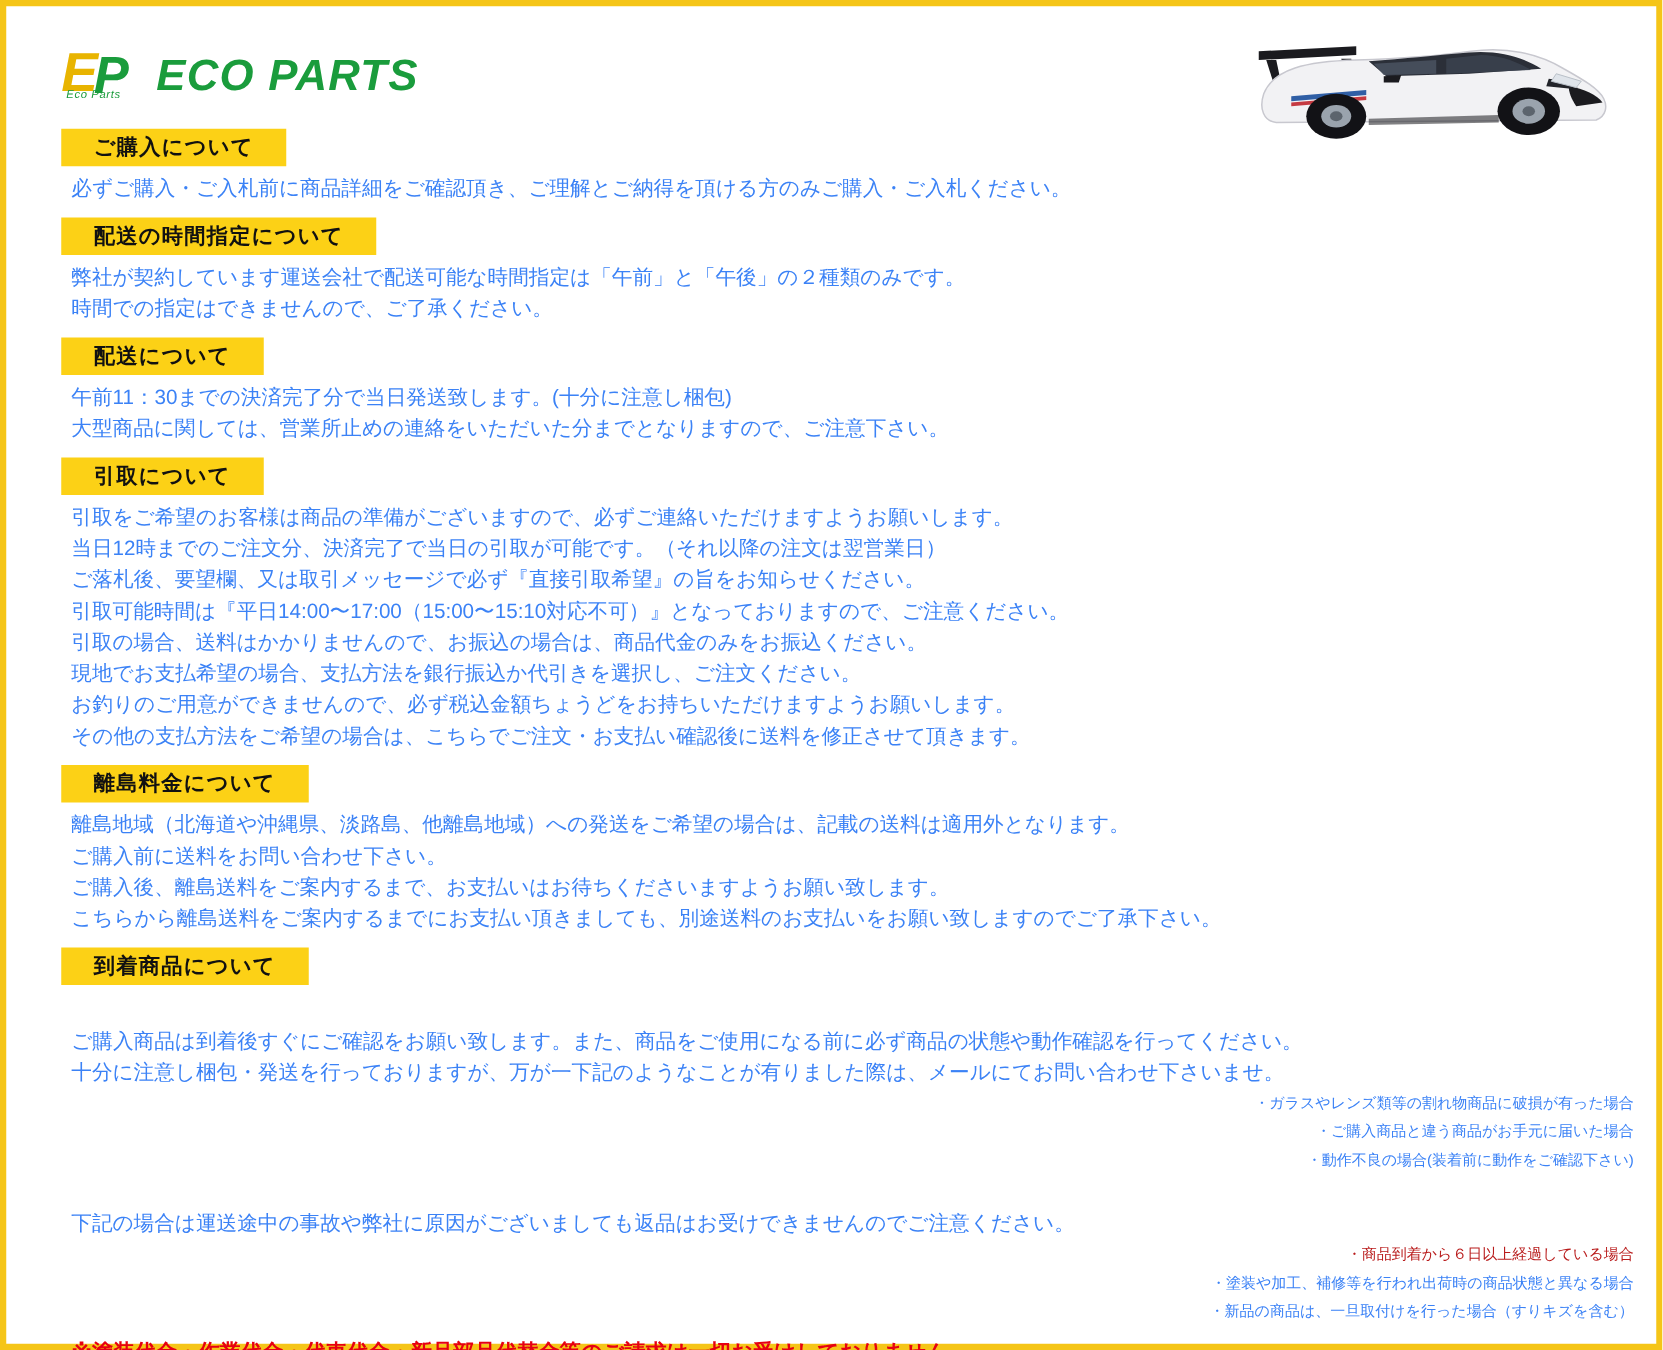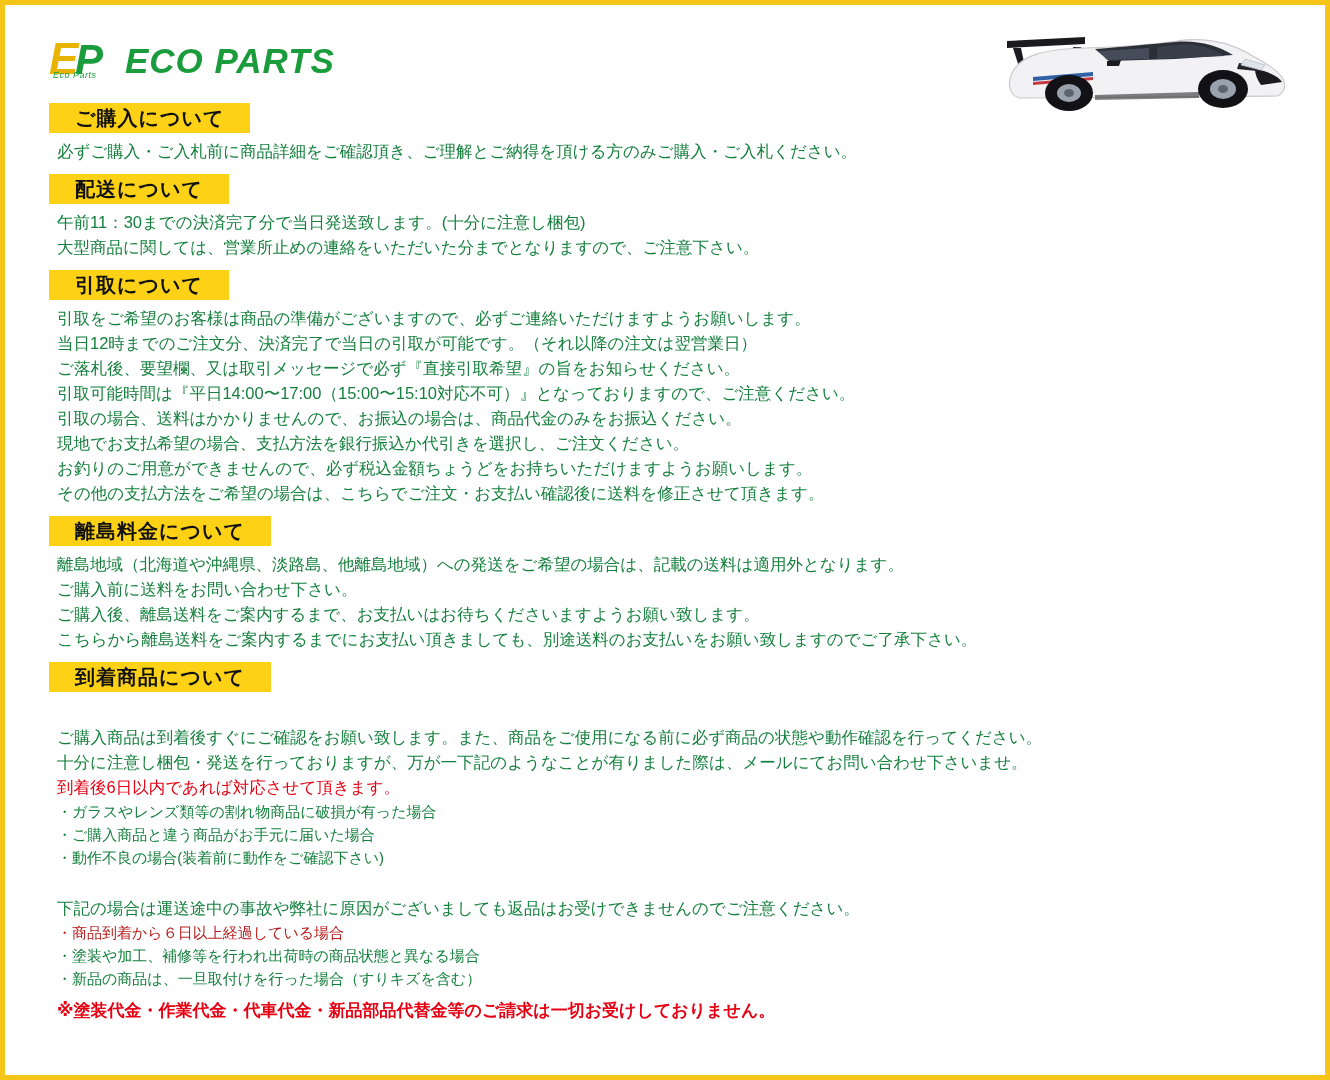--- a/index.html
+++ b/index.html
@@ -93,45 +93,46 @@
     top: 4px;
     width: 290px;
     height: 96px;
   }
 
   
   .heading {
     display: inline-block;
     background: #fcd116;
     color: #111111;
-    font-size: 20px;
+    font-size: 17px;
     font-weight: bold;
     padding: 5px 26px 5px 26px;
     margin: 0 0 6px 26px;
     letter-spacing: 1px;
     line-height: 20px;
   }
   .block {
     margin: 0 0 10px 0;
   }
   .lines {
     margin: 0 0 0 34px;
   }
   .line {
     font-size: 16.5px;
-    color: #15803d;
+    color: #3b82f6;
     line-height: 25px;
     white-space: nowrap;
   }
   .line.red {
     color: #e60012;
   }
   .line.bullet {
-    font-size: 15px;
+    font-size: 12px;
     line-height: 23px;
+    text-align: right;
   }
   .line.bullet.red {
     color: #b91c1c;
   }
   .line.note {
     margin-top: 20px;
   }
   .line.strong-red {
     color: #e60012;
     font-weight: bold;
@@ -186,20 +187,24 @@
         <ellipse cx="224" cy="70" rx="5" ry="4" fill="#5c646d"></ellipse>
 
         <path d="M96 76 L200 73 L200 79 L96 81 Z" fill="#1b1b1f" opacity="0.55"></path>
       </svg>
     </div>
 
     <div id="sections">
         <div class="block"><div class="heading">ご購入について</div><div class="lines">
             <div class="line">必ずご購入・ご入札前に商品詳細をご確認頂き、ご理解とご納得を頂ける方のみご購入・ご入札ください。</div>
           </div></div>
+        <div class="block"><div class="heading">配送の時間指定について</div><div class="lines">
+            <div class="line">弊社が契約しています運送会社で配送可能な時間指定は「午前」と「午後」の２種類のみです。</div>
+            <div class="line">時間での指定はできませんので、ご了承ください。</div>
+          </div></div>
         <div class="block"><div class="heading">配送について</div><div class="lines">
             <div class="line">午前11：30までの決済完了分で当日発送致します。(十分に注意し梱包)</div>
             <div class="line">大型商品に関しては、営業所止めの連絡をいただいた分までとなりますので、ご注意下さい。</div>
           </div></div>
         <div class="block"><div class="heading">引取について</div><div class="lines">
             <div class="line">引取をご希望のお客様は商品の準備がございますので、必ずご連絡いただけますようお願いします。</div>
             <div class="line">当日12時までのご注文分、決済完了で当日の引取が可能です。（それ以降の注文は翌営業日）</div>
             <div class="line">ご落札後、要望欄、又は取引メッセージで必ず『直接引取希望』の旨をお知らせください。</div>
             <div class="line">引取可能時間は『平日14:00〜17:00（15:00〜15:10対応不可）』となっておりますので、ご注意ください。</div>
             <div class="line">引取の場合、送料はかかりませんので、お振込の場合は、商品代金のみをお振込ください。</div>
@@ -210,21 +215,20 @@
         <div class="block"><div class="heading">離島料金について</div><div class="lines">
             <div class="line">離島地域（北海道や沖縄県、淡路島、他離島地域）への発送をご希望の場合は、記載の送料は適用外となります。</div>
             <div class="line">ご購入前に送料をお問い合わせ下さい。</div>
             <div class="line">ご購入後、離島送料をご案内するまで、お支払いはお待ちくださいますようお願い致します。</div>
             <div class="line">こちらから離島送料をご案内するまでにお支払い頂きましても、別途送料のお支払いをお願い致しますのでご了承下さい。</div>
           </div></div>
         <div class="block"><div class="heading">到着商品について</div><div class="lines">
             <div class="gap-sm"></div>
             <div class="line note">ご購入商品は到着後すぐにご確認をお願い致します。また、商品をご使用になる前に必ず商品の状態や動作確認を行ってください。</div>
             <div class="line">十分に注意し梱包・発送を行っておりますが、万が一下記のようなことが有りました際は、メールにてお問い合わせ下さいませ。</div>
-            <div class="line red">到着後6日以内であれば対応させて頂きます。</div>
             <div class="line bullet">・ガラスやレンズ類等の割れ物商品に破損が有った場合</div>
             <div class="line bullet">・ご購入商品と違う商品がお手元に届いた場合</div>
             <div class="line bullet">・動作不良の場合(装着前に動作をご確認下さい)</div>
             <div class="gap-sm"></div>
             <div class="line note">下記の場合は運送途中の事故や弊社に原因がございましても返品はお受けできませんのでご注意ください。</div>
             <div class="line bullet red">・商品到着から６日以上経過している場合</div>
             <div class="line bullet">・塗装や加工、補修等を行われ出荷時の商品状態と異なる場合</div>
             <div class="line bullet">・新品の商品は、一旦取付けを行った場合（すりキズを含む）</div>
             <div class="gap-sm"></div>
             <div class="line strong-red">※塗装代金・作業代金・代車代金・新品部品代替金等のご請求は一切お受けしておりません。</div>

